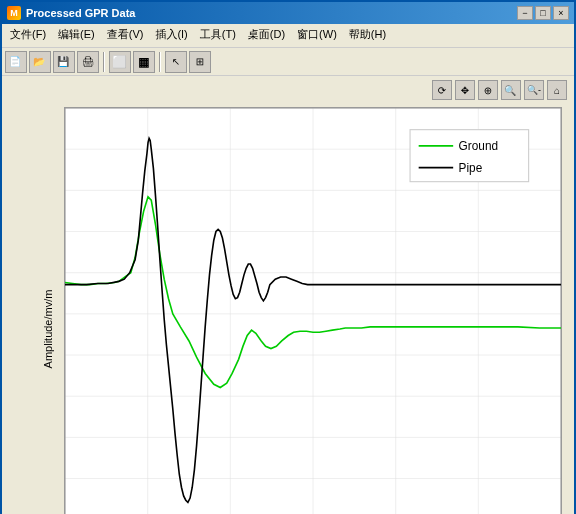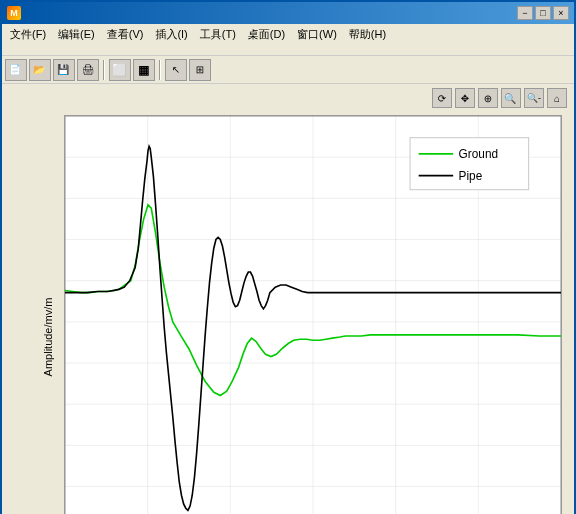--- a/index.html
+++ b/index.html
@@ -57,21 +57,21 @@
       font-size: 9px;
       cursor: pointer;
       color: #000;
     }
     .menubar {
       background: #ece9d8;
       display: flex;
       padding: 2px 2px;
       border-bottom: 1px solid #ccc;
       flex-shrink: 0;
-      height: 32px;
+      height: 24px;
     }
     .menu-item {
       padding: 1px 6px;
       font-size: 11px;
       cursor: pointer;
       color: #000;
     }
     .toolbar {
       background: #ece9d8;
       display: flex;
@@ -151,20 +151,21 @@
       height: 100%;
     }
   </style>
 </head>
 <body>
 
 <div class="window">
   <div class="title-bar">
     <div class="title-bar-left">
       <span class="title-icon" style="background: linear-gradient(135deg, #ff6600, #ffcc00); border-radius:2px; font-size:9px; color:#fff; display:flex; align-items:center; justify-content:center;">M</span>
+      <span>Processed GPR Data</span>
     </div>
     <div class="title-controls">
       <div class="title-btn">−</div>
       <div class="title-btn">□</div>
       <div class="title-btn">×</div>
     </div>
   </div>
 
   <div class="menubar">
     <span class="menu-item">文件(F)</span>

